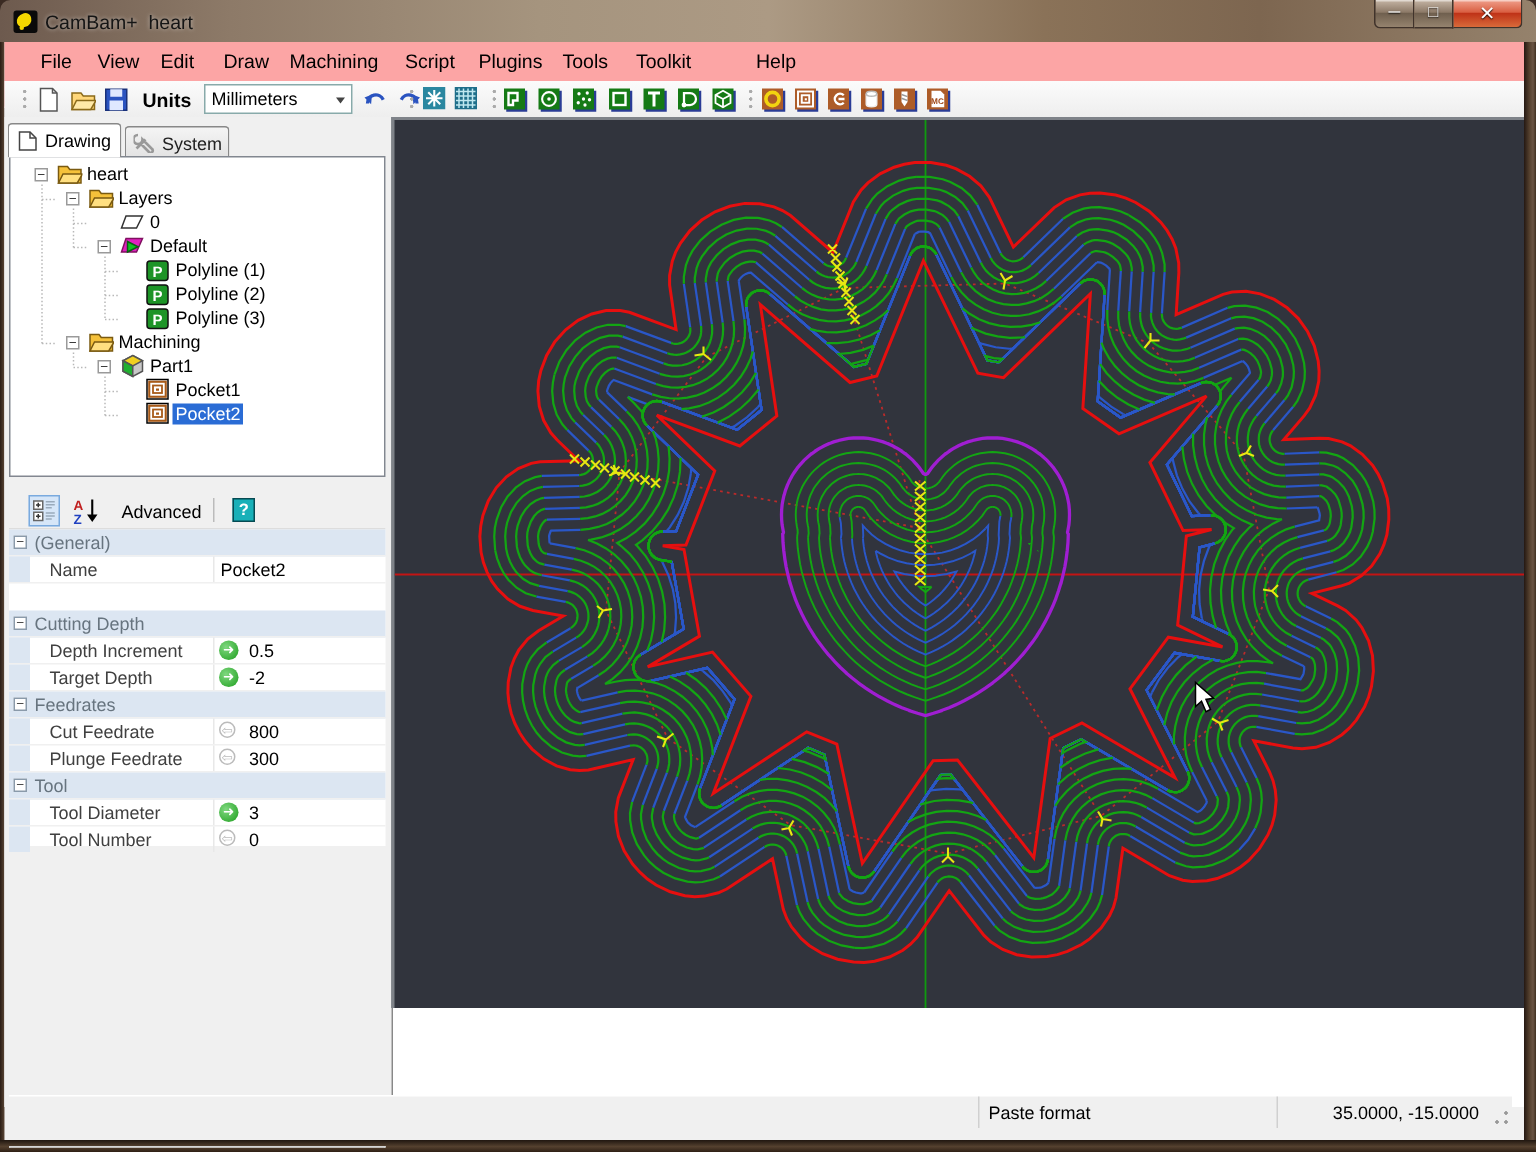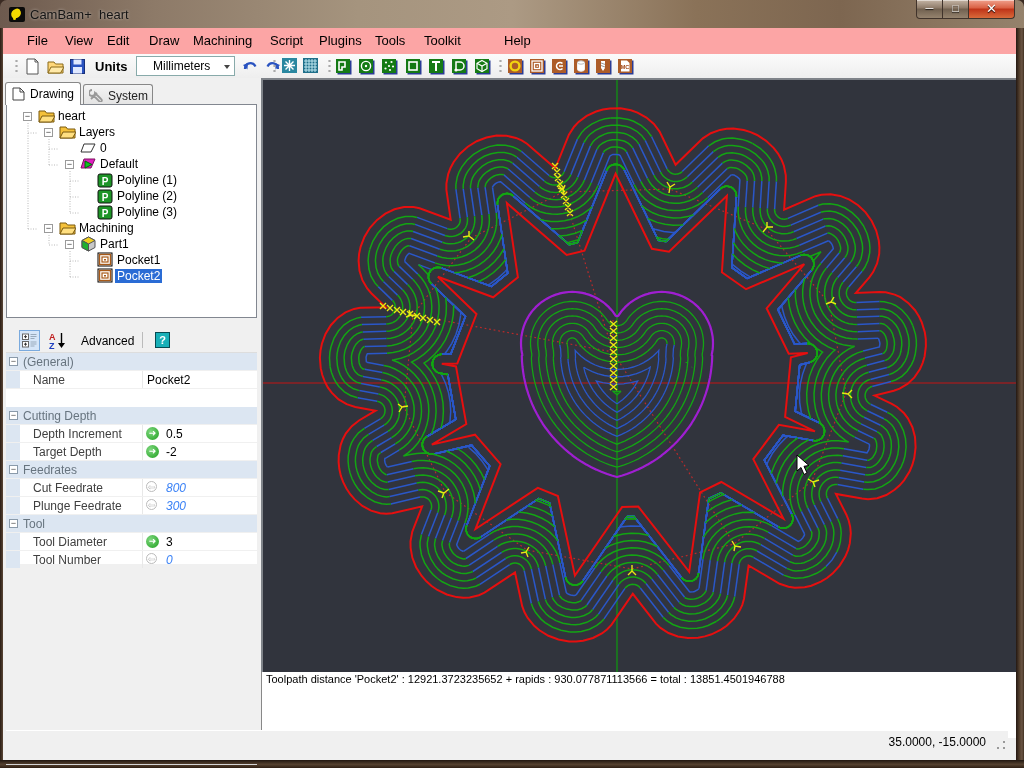--- a/index.html
+++ b/index.html
@@ -11,21 +11,21 @@
 .wbtn{height:19px;border:1px solid #40332b;border-top:none;background:linear-gradient(#c5b5a5,#8d7a68 45%,#70604f 50%,#95836e);box-shadow:inset 0 1px 0 rgba(255,255,255,.5)}
 .wbtn.mn{width:27px;border-radius:0 0 0 4px}
 .wbtn.mx{width:26px;border-left:none}
 .wbtn.cl{width:46px;border-left:none;border-radius:0 0 4px 0;background:linear-gradient(#f0a08c,#d95f42 45%,#bf3318 50%,#d96a3a)}
 .wbtn span{display:block;text-align:center;color:#fff;font-size:11px;line-height:17px;text-shadow:0 1px 1px #000}
 .menubar{position:absolute;left:0;top:0;width:100%;height:44px;background:#fca5a5;border-bottom:1px solid #e2e2e2}
 .menubar b{position:absolute;top:5px;font-weight:400;font-size:13px;color:#000}
 .toolbar{position:absolute;left:0;top:26px;width:100%;height:24px;background:linear-gradient(#fbfbfb,#eee)}
 .ti{position:absolute;top:4px;width:17px;height:17px}
 .sep{position:absolute;top:5px;width:3px;height:15px;background:radial-gradient(circle at 1.5px 2px,#aaa 1px,transparent 1.3px),radial-gradient(circle at 1.5px 7px,#aaa 1px,transparent 1.3px),radial-gradient(circle at 1.5px 12px,#aaa 1px,transparent 1.3px)}
-.combo{position:absolute;left:133px;top:2px;width:99px;height:20px;background:#fff;border:1px solid #8aa;font-size:12px;padding:2px 0 0 16px;color:#000}
+.combo{position:absolute;left:133px;top:2px;width:99px;height:20px;background:#fff;border:1px solid #8aa;font-size:12px;padding:2px 0 0 4px;color:#000}
 .combo:after{content:"";position:absolute;right:4px;top:8px;border:3.5px solid transparent;border-top:4px solid #444}
 .gicon{position:absolute;top:5px;width:14px;height:14px;background:#157a15;box-shadow:1.5px 1.5px 0 #2a3c96;color:#fff}.gicon svg{display:block}
 .oicon{position:absolute;top:5px;width:14px;height:14px;background:#ad5c28;box-shadow:1.5px 1.5px 0 #2a3c96;color:#fff}.oicon svg{display:block}
 .main{position:absolute;left:0;top:50px;right:0;bottom:22px;background:#f0f0f0}
 .canvas{position:absolute;left:258px;top:0;width:755px;height:594px;background:#31343d;overflow:hidden;border-left:2px solid #7f8389;border-top:2px solid #7f8389}
 .logbox{position:absolute;left:258px;top:594px;right:0;bottom:0;background:#fff;border-left:1px solid #888;font-size:11px}
 .log1{position:absolute;left:1px;top:1px;right:0;height:13px;color:#000;padding-left:3px;white-space:nowrap}
 .log2{position:absolute;left:1px;top:14px;right:0;height:13px;background:#2a6cd5;color:#fff;padding-left:3px;white-space:nowrap}
 .statusbar{position:absolute;left:3px;right:8px;bottom:8px;height:22px;background:#f0f0f0;border-top:1px solid #fff;font-size:12px;color:#000}
 .statusbar .c1{position:absolute;left:646px;top:0;width:200px;height:100%;border-left:1px solid #d0d0d0;border-right:1px solid #d0d0d0;padding:4px 0 0 6px}
@@ -44,21 +44,21 @@
 .props{position:absolute;left:3px;top:252px;width:251px;bottom:0}
 .ptools{position:absolute;left:0;top:0;width:100%;height:22px;background:#f0f0f0}
 .pgrid{position:absolute;left:0;top:22px;width:100%;height:212px;background:#fff;border-top:1px solid #ddd;font-size:12px}
 .prow{position:absolute;left:0;width:100%;height:18px;border-bottom:1px solid #f0f0f0}
 .cat{background:#dce6f2;color:#5a6a7a}
 .prow .lab{position:absolute;left:27px;top:2px;color:#404040}
 .cat .lab{left:17px;color:#67747f}
 .prow .gut{position:absolute;left:0;top:0;width:14px;height:100%;background:#dce6f2}
 .prow .val{position:absolute;left:141px;top:2px}
 .vline{position:absolute;left:136px;top:0;width:1px;height:100%;background:#e8e8e8}
-.ital{font-style:italic;color:#3b82f6}
+.ital{color:#000000}
 .cmark{position:absolute;left:3px;top:4px;width:9px;height:9px;border:1px solid #8a9aaa;background:#fff;font-size:9px;line-height:7px;text-align:center;color:#444}
 .arr{position:absolute;left:140px;top:2px;width:13px;height:13px;border-radius:50%;text-align:center;line-height:13px;font-size:9px;color:#fff}
 .arr.g{background:radial-gradient(circle at 35% 35%,#7fd87f,#1e9e1e)}
 .arr.n{background:#fff;border:1.5px solid #bbb;color:#bbb;width:11px;height:11px;line-height:10px}
 .below{position:absolute;left:0;top:434px;width:251px;bottom:2px;background:#fff;border:1px solid #d5d5d5;border-top:none}
 .bleft{position:absolute;left:0;top:28px;width:3px;bottom:8px;background:linear-gradient(90deg,#2a1c14,#5a4636)}
 .bright{position:absolute;right:0;top:28px;width:8px;bottom:8px;background:linear-gradient(90deg,#241812,#54402e 45%,#6a5444 75%,#403020)}
 .bbottom{position:absolute;left:0;right:0;bottom:0;height:8px;background:linear-gradient(#201610,#55412f 55%,#2e1f14)}
 </style></head><body>
 <div class="win">
@@ -1003,21 +1003,21 @@
               <path d="M441.8,363.8L456.0,366.4L466.3,424.1L431.8,444.6L475.0,434.7L500.6,464.2L475.5,529.0L537.8,487.9L557.9,496.1L574.9,575.6L622.1,507.1L638.3,506.6L689.2,571.8L700.1,492.3L721.3,482.0L783.4,518.6L753.3,459.2L778.9,424.8L815.0,431.3L785.1,416.8L790.9,357.3L807.7,353.0L788.7,353.7L766.6,308.3L804.3,264.1L746.0,289.2L721.9,272.3L726.9,195.8L669.0,251.8L651.9,248.8L615.6,173.8L584.5,250.7L566.7,255.0L506.9,203.1L517.9,277.3L493.2,297.3L437.9,276.8L476.5,314.0L457.3,363.4L441.8,363.8Z"></path>
             </g>
 <path d="M521.8,356.0L521.8,356.1L522.0,361.5L522.0,361.5L522.5,367.0L522.5,367.0L523.2,372.4L523.2,372.5L524.1,377.9L524.1,377.9L525.3,383.3L525.3,383.3L526.6,388.6L526.7,388.6L528.3,393.9L528.3,393.9L530.1,399.0L530.1,399.1L532.2,404.2L532.2,404.2L534.5,409.2L534.5,409.2L537.0,414.1L537.0,414.1L539.7,418.9L539.7,418.9L542.6,423.5L542.6,423.6L545.7,428.1L545.8,428.1L549.1,432.5L549.1,432.5L552.5,436.7L552.6,436.8L556.2,440.8L556.3,440.9L560.1,444.8L560.1,444.8L564.1,448.5L564.1,448.6L568.3,452.1L568.3,452.2L572.6,455.5L572.6,455.6L577.1,458.8L577.1,458.8L581.7,461.8L581.7,461.8L586.4,464.6L586.5,464.6L591.3,467.2L591.3,467.2L596.2,469.6L596.3,469.6L601.3,471.8L601.3,471.8L606.5,473.7L606.5,473.8L611.7,475.5L611.7,475.5L616.9,477.0L617.0,477.0L617.1,477.0L622.3,475.5L622.3,475.5L627.5,473.8L627.5,473.7L632.7,471.8L632.7,471.8L637.7,469.6L637.8,469.6L642.7,467.2L642.7,467.2L647.5,464.6L647.6,464.6L652.3,461.8L652.3,461.8L656.9,458.8L656.9,458.8L661.4,455.6L661.4,455.5L665.7,452.2L665.7,452.1L669.9,448.6L669.9,448.5L673.9,444.8L673.9,444.8L677.7,440.9L677.8,440.8L681.4,436.8L681.5,436.7L684.9,432.5L684.9,432.5L688.2,428.1L688.3,428.1L691.4,423.6L691.4,423.5L694.3,418.9L694.3,418.9L697.0,414.1L697.0,414.1L699.5,409.2L699.5,409.2L701.8,404.2L701.8,404.2L703.9,399.1L703.9,399.0L705.7,393.9L705.7,393.9L707.3,388.6L707.4,388.6L708.7,383.3L708.7,383.3L709.9,377.9L709.9,377.9L710.8,372.5L710.8,372.4L711.5,367.0L711.5,367.0L712.0,361.5L712.0,361.5L712.2,356.1L712.2,356.0L712.1,355.9L711.9,355.6L711.8,355.3L711.7,355.0L711.7,354.6L711.8,354.3L712.0,353.2L712.0,353.2L712.6,349.9L712.6,349.9L712.9,346.6L712.9,346.5L713.0,343.2L713.0,343.2L712.9,339.9L712.9,339.8L712.6,336.5L712.6,336.5L712.0,333.2L712.0,333.2L711.3,330.0L711.2,329.9L710.3,326.7L710.3,326.7L709.1,323.6L709.1,323.5L707.7,320.5L707.7,320.5L706.1,317.6L706.1,317.5L704.4,314.7L704.3,314.7L702.4,312.0L702.4,311.9L700.3,309.4L700.2,309.4L698.0,306.9L698.0,306.9L695.5,304.7L695.5,304.6L693.0,302.5L692.9,302.5L690.2,300.6L690.2,300.5L687.4,298.8L687.3,298.8L684.4,297.2L684.4,297.2L681.4,295.8L681.3,295.8L678.2,294.6L678.2,294.6L675.0,293.7L674.9,293.6L671.7,292.9L671.7,292.9L668.4,292.3L668.4,292.3L665.1,292.0L665.0,292.0L661.7,291.9L661.7,291.9L658.4,292.0L658.3,292.0L655.0,292.3L655.0,292.3L651.7,292.9L651.7,292.9L648.5,293.6L648.4,293.7L645.2,294.6L645.2,294.6L642.1,295.8L642.0,295.8L639.0,297.2L639.0,297.2L636.1,298.8L636.0,298.8L633.2,300.5L633.2,300.6L630.5,302.5L630.4,302.5L627.9,304.6L627.9,304.7L625.4,306.9L625.4,306.9L623.2,309.4L623.1,309.4L621.0,311.9L621.0,312.0L619.1,314.7L619.0,314.7L618.7,315.3L618.5,315.6L618.1,315.8L617.8,316.0L617.4,316.2L617.0,316.2L616.6,316.2L616.2,316.0L615.9,315.8L615.5,315.6L615.3,315.3L615.0,314.7L614.9,314.7L613.0,312.0L613.0,311.9L610.9,309.4L610.8,309.4L608.6,306.9L608.6,306.9L606.1,304.7L606.1,304.6L603.6,302.5L603.5,302.5L600.8,300.6L600.8,300.5L598.0,298.8L597.9,298.8L595.0,297.2L595.0,297.2L592.0,295.8L591.9,295.8L588.8,294.6L588.8,294.6L585.6,293.7L585.5,293.6L582.3,292.9L582.3,292.9L579.0,292.3L579.0,292.3L575.7,292.0L575.6,292.0L572.3,291.9L572.3,291.9L569.0,292.0L568.9,292.0L565.6,292.3L565.6,292.3L562.3,292.9L562.3,292.9L559.1,293.6L559.0,293.7L555.8,294.6L555.8,294.6L552.7,295.8L552.6,295.8L549.6,297.2L549.6,297.2L546.7,298.8L546.6,298.8L543.8,300.5L543.8,300.6L541.1,302.5L541.0,302.5L538.5,304.6L538.5,304.7L536.0,306.9L536.0,306.9L533.8,309.4L533.7,309.4L531.6,311.9L531.6,312.0L529.7,314.7L529.6,314.7L527.9,317.5L527.9,317.6L526.3,320.5L526.3,320.5L524.9,323.5L524.9,323.6L523.7,326.7L523.7,326.7L522.8,329.9L522.7,330.0L522.0,333.2L522.0,333.2L521.4,336.5L521.4,336.5L521.1,339.8L521.1,339.9L521.0,343.2L521.0,343.2L521.1,346.5L521.1,346.6L521.4,349.9L521.4,349.9L522.0,353.2L522.0,353.2L522.2,354.3L522.3,354.6L522.3,355.0L522.2,355.3L522.1,355.6L521.9,355.9L521.8,356.0Z" fill="none" stroke="#a01ed2" stroke-width="2.2"></path>
 <g fill="none" stroke="#e8e812" stroke-width="1.4">
               <path d="M564,196L563,190M558,188L563,190L565,185M474,240L469,236M463,237L469,236L469,231M417,316L411,315M406,317L411,315L409,310M408,406L402,407M399,412L402,407L398,404M449,489L444,493M442,498L444,493L438,491M529,547L526,552M528,557L526,552L521,553M632,565L632,571M636,575L632,571L628,575M732,541L735,546M741,547L735,546L734,551M808,479L813,482M819,480L813,482L815,487M842,393L848,394M852,390L848,394L852,398M826,304L831,302M834,297L831,302L836,304M763,232L767,227M767,222L767,227L773,227M669,193L670,187M667,182L670,187L675,184M567,210L573,216M567,216L573,210M565,204L571,210M565,210L571,204M563,198L569,204M563,204L569,198M561,192L567,198M561,198L567,192M559,186L565,192M559,192L565,186M557,181L563,187M557,187L563,181M555,175L561,181M555,181L561,175M554,169L560,175M554,175L560,169M552,163L558,169M552,169L558,163M434,319L440,325M434,325L440,319M427,317L433,323M427,323L433,317M420,315L426,321M420,321L426,315M414,313L420,319M414,319L420,313M407,311L413,317M407,317L413,311M400,309L406,315M400,315L406,309M394,307L400,313M394,313L400,307M387,305L393,311M387,311L393,305M380,303L386,309M380,309L386,303M610,321L617,327M610,327L617,321M610,328L617,334M610,334L617,328M610,335L617,341M610,341L617,335M610,342L617,348M610,348L617,342M610,349L617,355M610,355L617,349M610,356L617,362M610,362L617,356M610,363L617,369M610,369L617,363M610,370L617,376M610,376L617,370M610,377L617,383M610,383L617,377M610,384L617,390M610,390L617,384"></path>
             </g>
 <path d="M797,455 l0,16 l4,-3.5 l3,7 l3,-1.6 l-3,-6.6 l5,-0.8 z" fill="#fff" stroke="#000" stroke-width="1"></path>
 </svg>
    </div>
    <div class="logbox">
-    <div class="log1">Toolpath distance 'Pocket2' : 12921.3723235652 + rapids : 930.077871113566 = total : 13851.4501946788</div>
    </div>
   </div>
   <div class="statusbar">
+   <div class="c1">Paste format</div>
    <div class="c2">35.0000, -15.0000</div>
    <div class="grip"></div>
   </div>
  </div>
 </div>
 
 </body></html>

